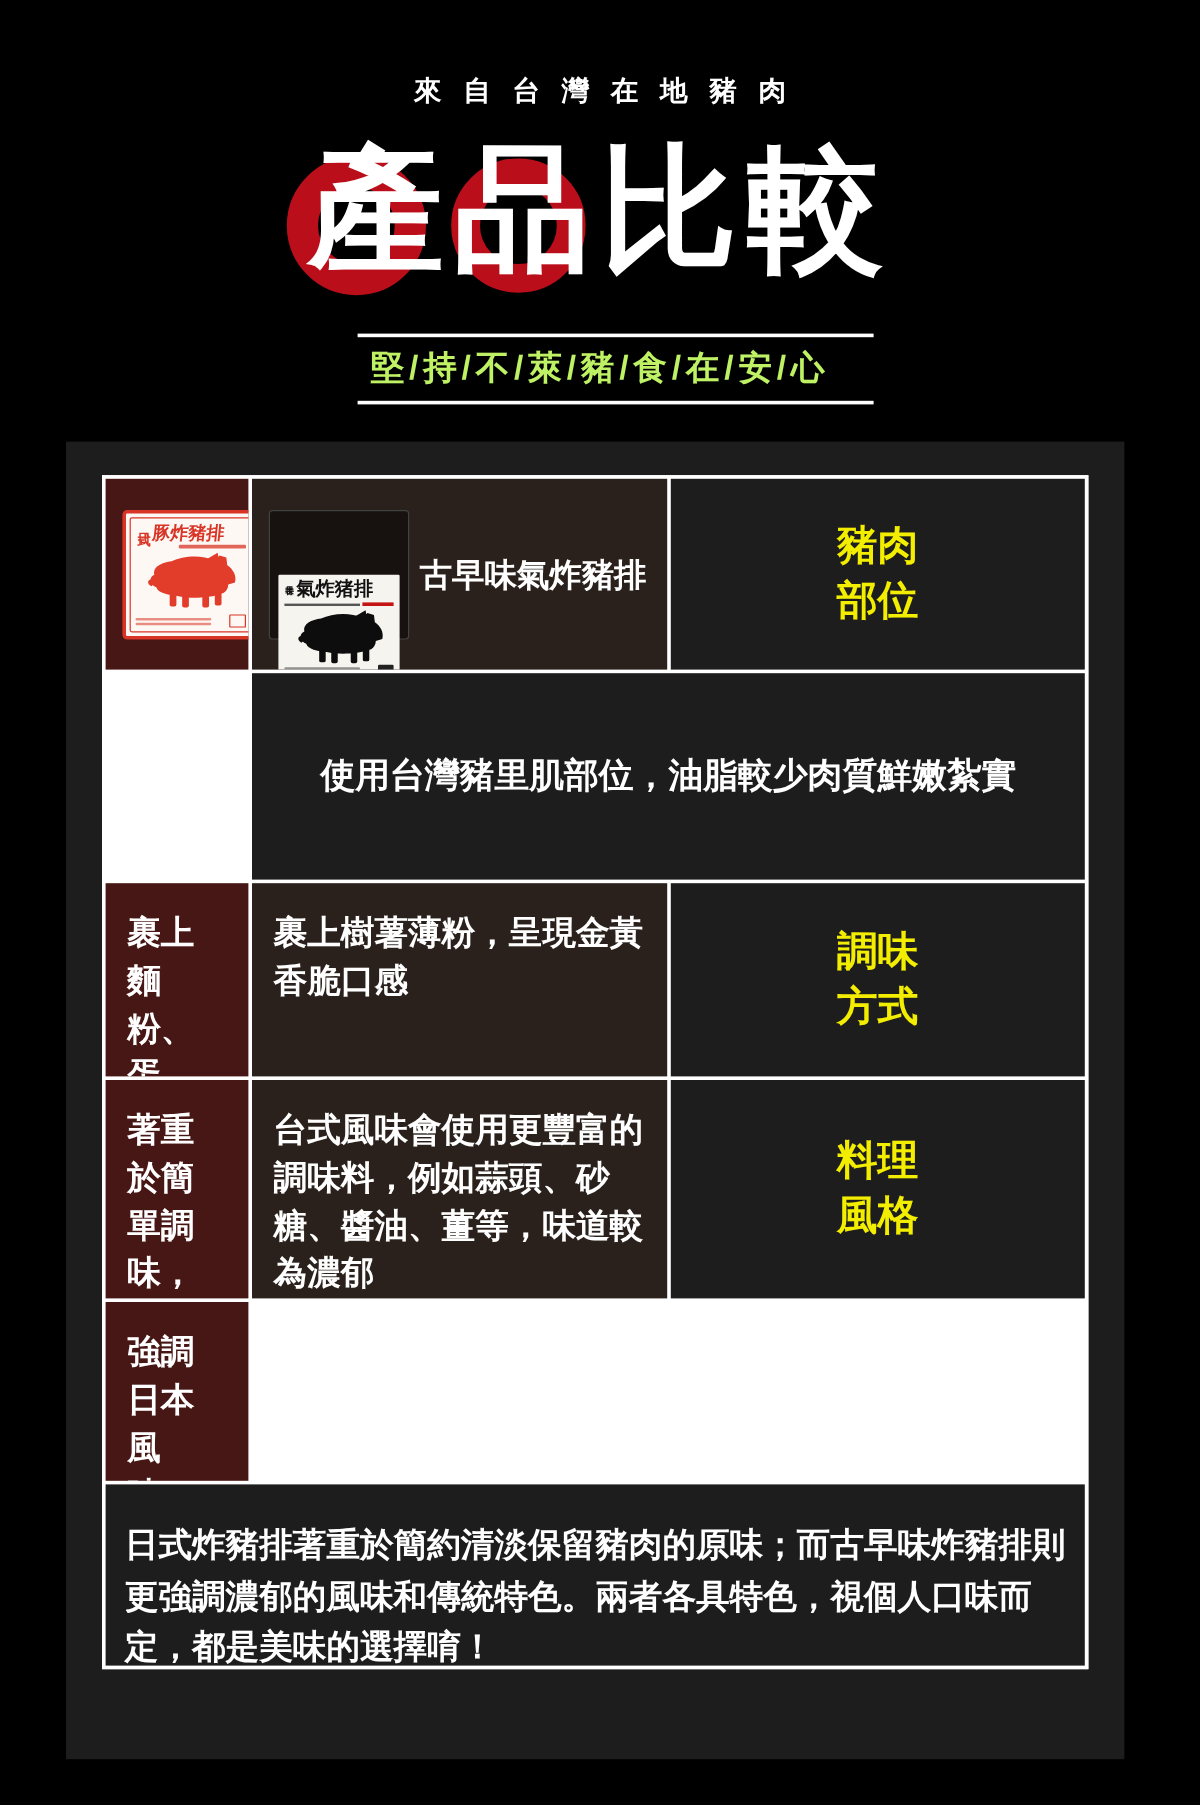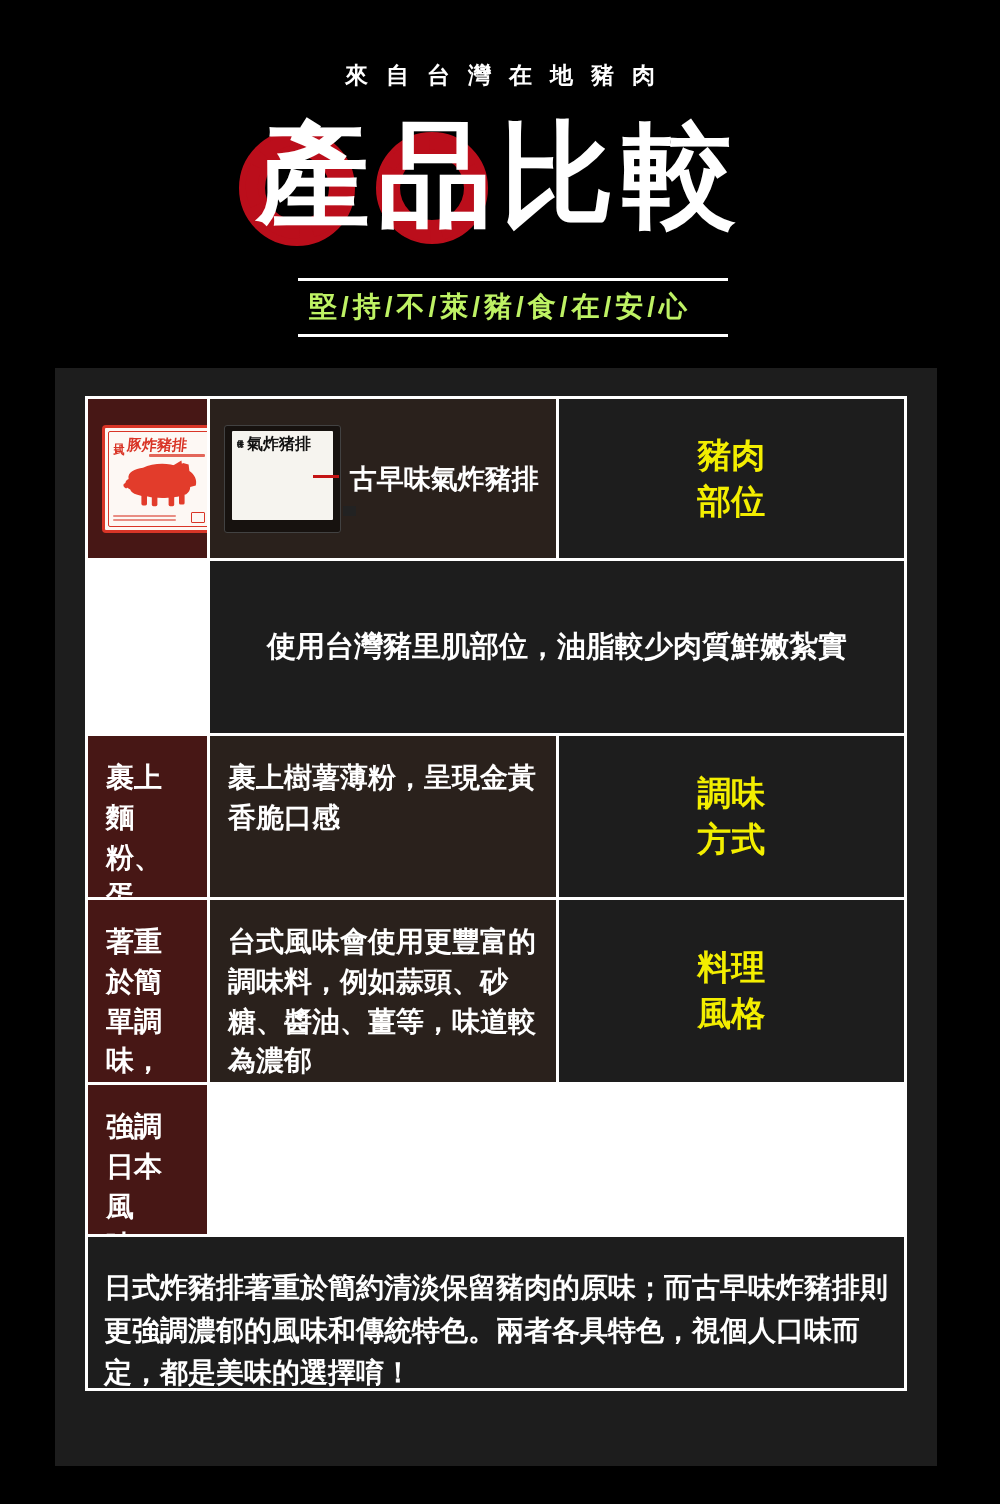--- a/index.html
+++ b/index.html
@@ -108,21 +108,21 @@
   .pkg-foot{margin-top:auto;display:flex;align-items:flex-end;gap:4px;}
   .foot-lines{flex:1;}
   .foot-lines .finebar{width:85%;height:2px;margin-bottom:2px;opacity:.55;}
   .coldbox{width:14px;height:11px;border:1px solid var(--package-red);border-radius:1px;}
   .pkg-tw{
     width:117px;height:108px;flex:0 0 auto;background:#17120f;
     border:1px solid #424242;border-radius:3px;padding:5px 7px 12px 7px;
   }
   .pkg-tw-label{
     background:#f6f4ef;height:100%;border-radius:1px;
-    padding:4px 5px;display:flex;flex-direction:row;
+    padding:4px 5px;display:flex;flex-direction:column;margin-top:48px;
   }
   .vtag-tw{
     writing-mode:vertical-rl;text-orientation:upright;
     font-size:7px;font-weight:900;color:#111;line-height:1;
   }
   .brush-tw{font-size:16px;font-weight:900;color:#111;line-height:1.1;white-space:nowrap;}
   .redline-row{display:flex;gap:2px;margin-top:2px;align-items:center;}
   .grayseg{height:2px;background:#555;flex:1;}
   .redseg{height:3px;background:#c41414;width:26px;}
   .pkg-tw .pig{color:#0d0d0d;margin:2px auto 0 auto;}

